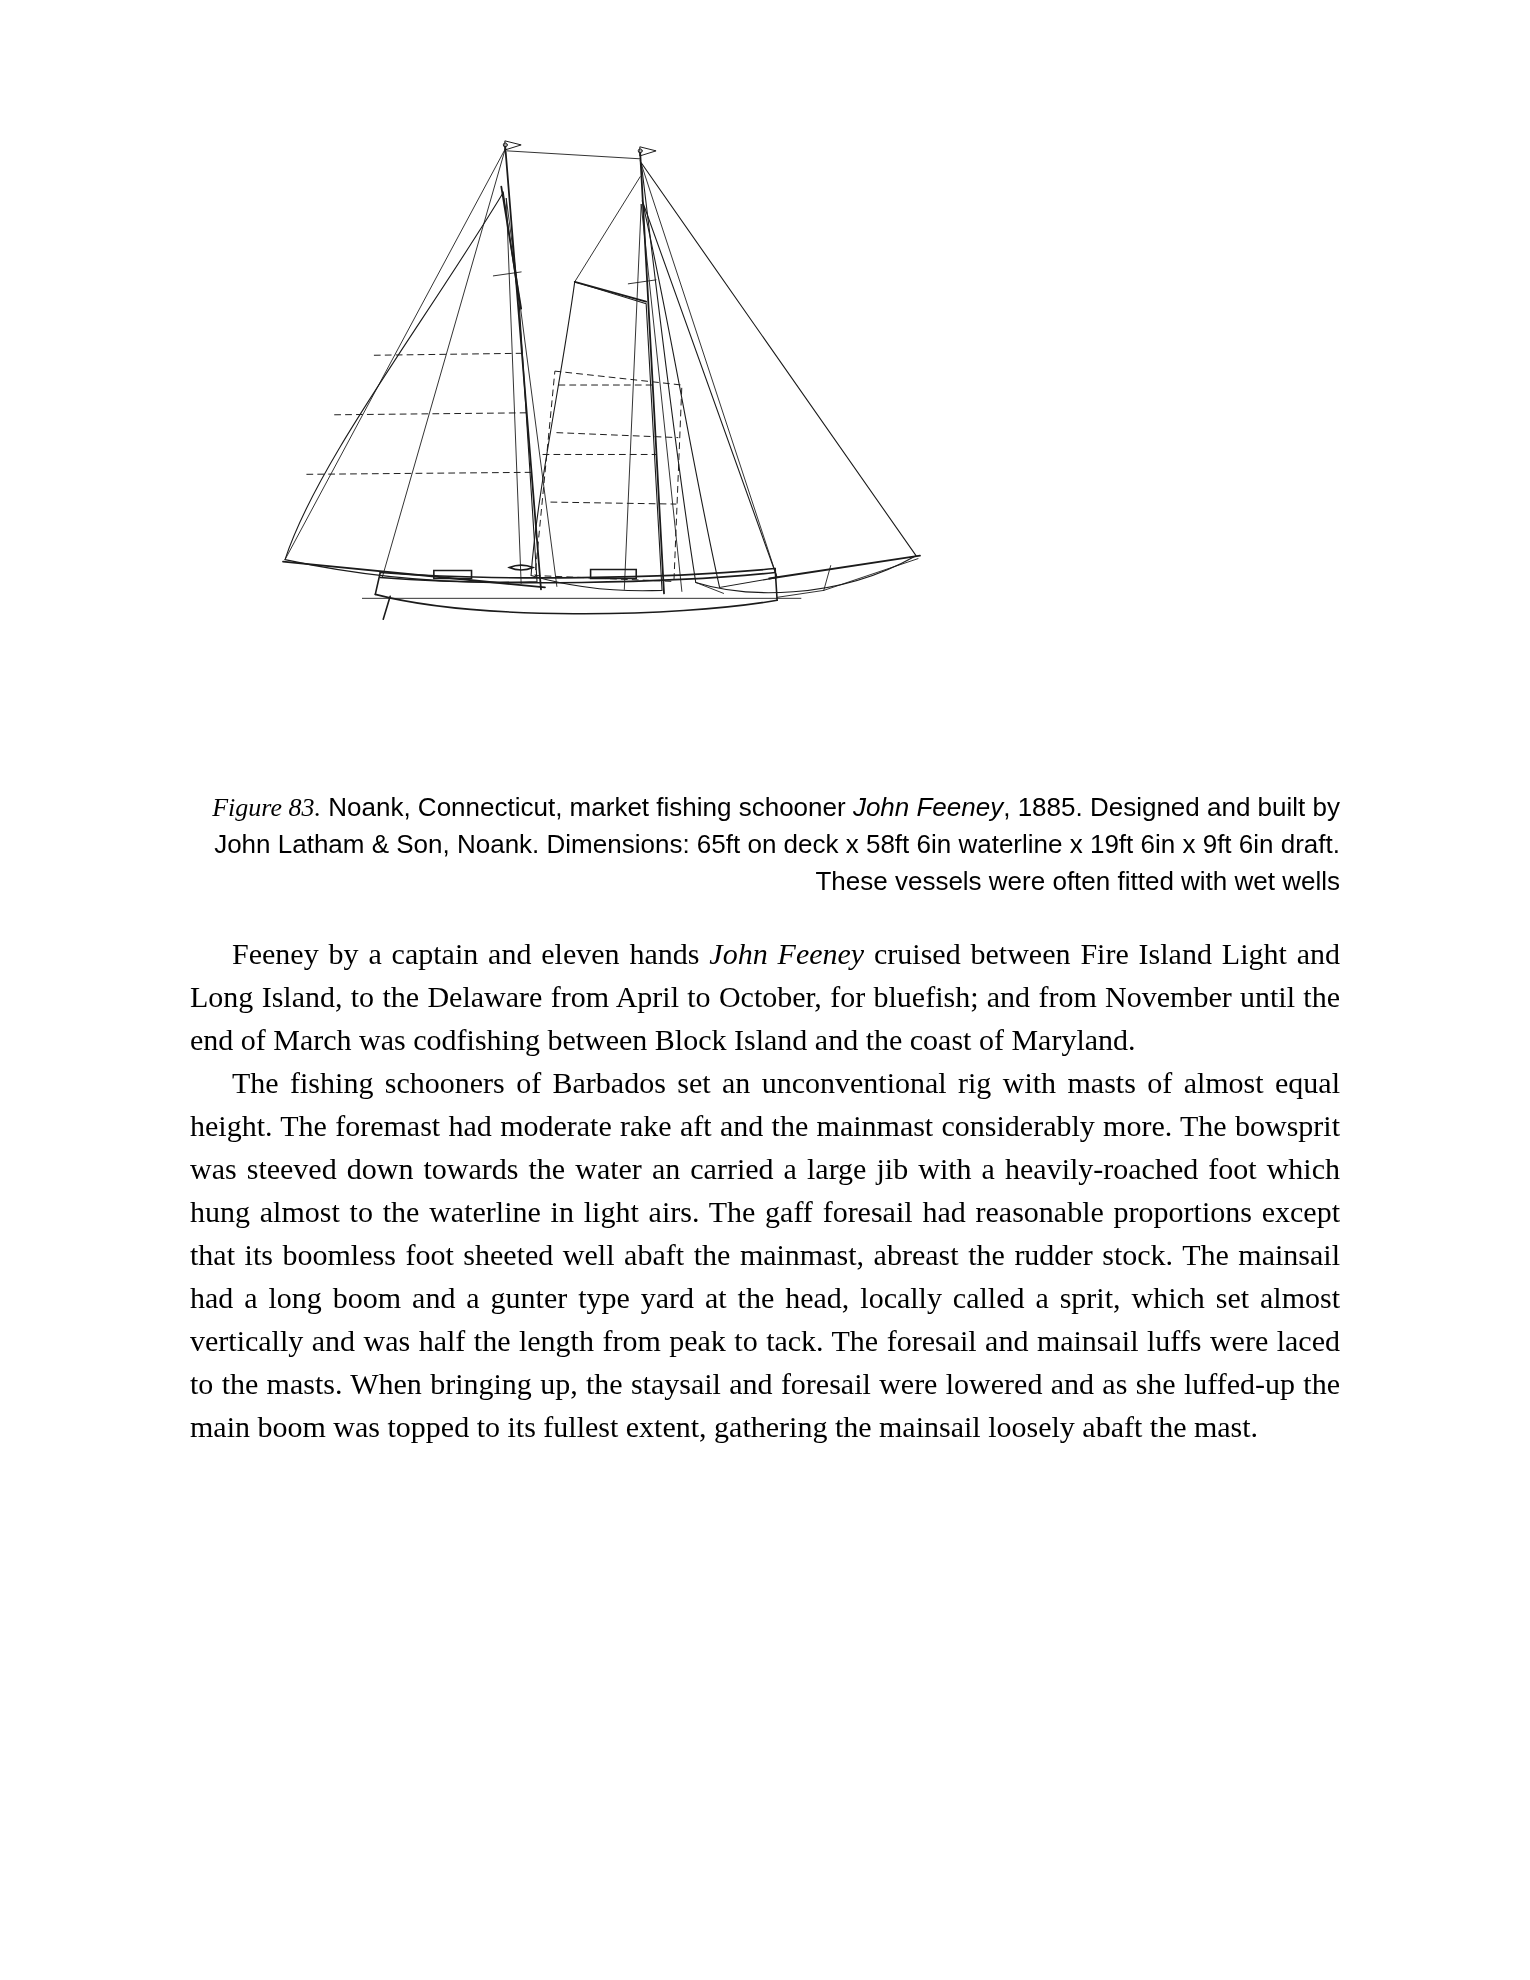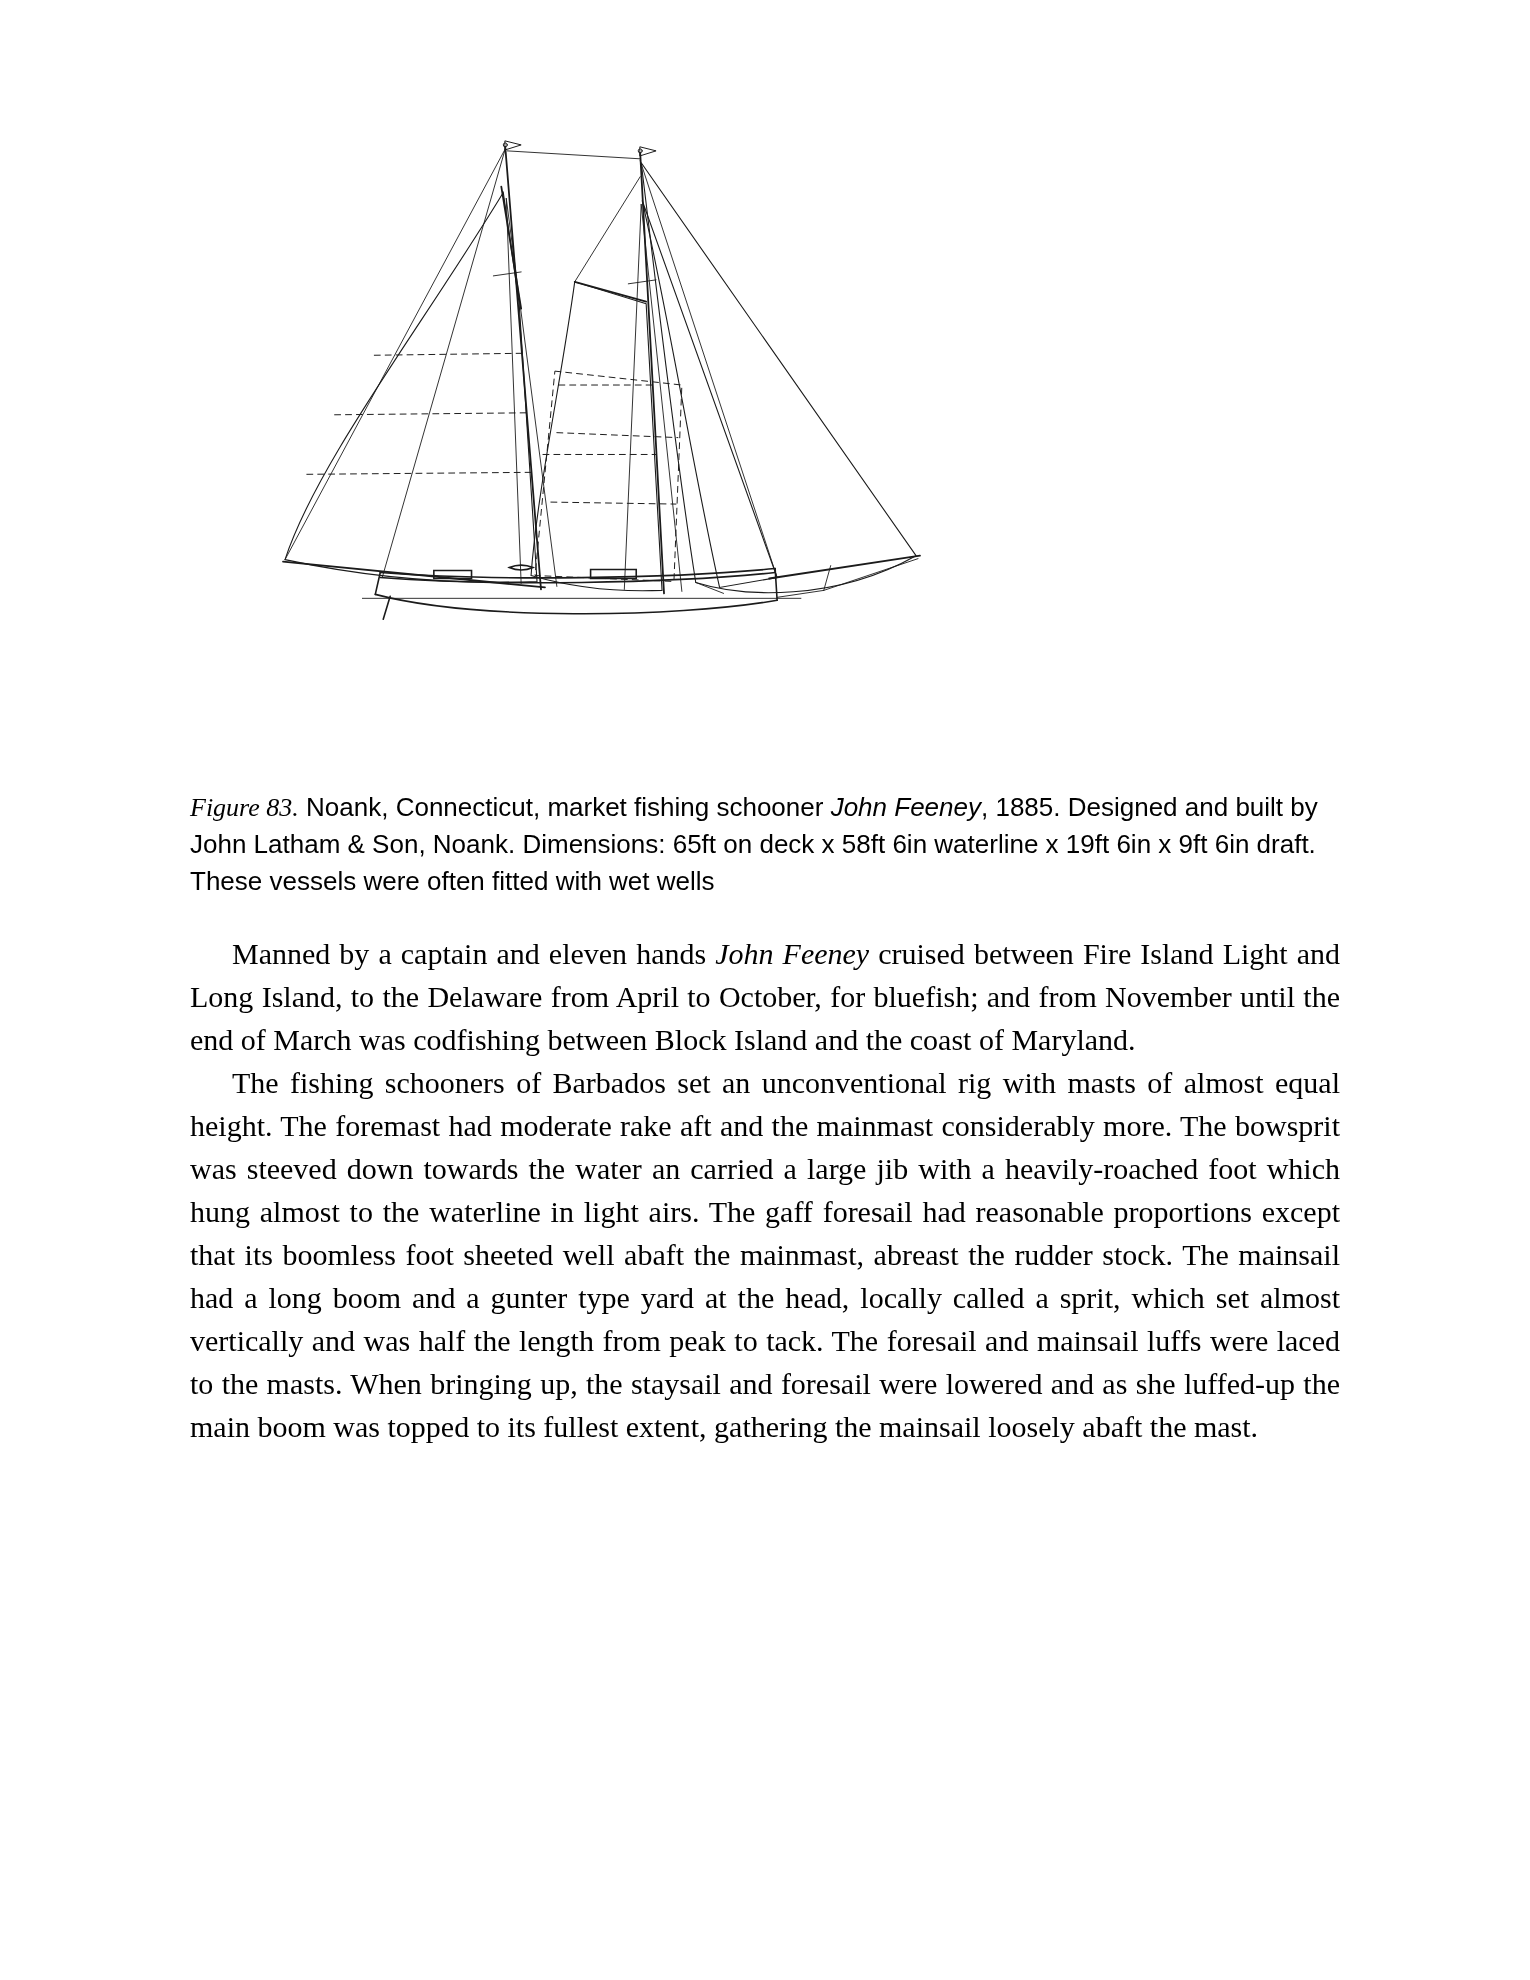--- a/index.html
+++ b/index.html
@@ -20,21 +20,21 @@
   .figure-block { width: 1150px; }
   .drawing {
     width: 655px;
     margin-left: 85px;
   }
   .drawing svg { display: block; }
   figcaption.caption {
     font-family: "Liberation Sans", sans-serif;
     font-size: 26px;
     line-height: 37px;
-    text-align: left;
+    text-align: right;
     width: 1150px;
     margin: 148px auto 0 auto;
     color: #000000;
   }
   figcaption.caption i { font-style: italic; }
   .seg-serif { font-family: "Liberation Serif", serif; }
   main.body-text { margin-top: 32px; width: 1150px; }
   p.para {
     font-size: 30px;
     line-height: 43px;
@@ -119,17 +119,17 @@
             <path d="M368,12 l16,4 l-16,5 z"></path>
           </g>
 
         </g>
       </svg>
     </div>
     <figcaption class="caption"><i class="seg-serif">Figure 83.</i><span> Noank, Connecticut, market fishing schooner </span><i>John Feeney</i><span>, 1885. Designed and built by John Latham &amp; Son, Noank. Dimensions: 65ft on deck x 58ft 6in waterline x 19ft 6in x 9ft 6in draft. These vessels were often fitted with wet wells</span></figcaption>
   </figure>
 
   <main class="body-text">
-    <p class="para"><span>Manned by a captain and eleven hands </span><i>John Feeney</i><span> cruised between Fire Island Light and Long Island, to the Delaware from April to October, for bluefish; and from November until the end of March was codfishing between Block Island and the coast of Maryland.</span></p>
+    <p class="para"><span>Feeney by a captain and eleven hands </span><i>John Feeney</i><span> cruised between Fire Island Light and Long Island, to the Delaware from April to October, for bluefish; and from November until the end of March was codfishing between Block Island and the coast of Maryland.</span></p>
     <p class="para">The fishing schooners of Barbados set an unconventional rig with masts of almost equal height. The foremast had moderate rake aft and the mainmast considerably more. The bowsprit was steeved down towards the water an carried a large jib with a heavily-roached foot which hung almost to the waterline in light airs. The gaff foresail had reasonable proportions except that its boomless foot sheeted well abaft the mainmast, abreast the rudder stock. The mainsail had a long boom and a gunter type yard at the head, locally called a sprit, which set almost vertically and was half the length from peak to tack. The foresail and mainsail luffs were laced to the masts. When bringing up, the staysail and foresail were lowered and as she luffed-up the main boom was topped to its fullest extent, gathering the mainsail loosely abaft the mast.</p>
   </main>
 
 </div>
 
 </body></html>

